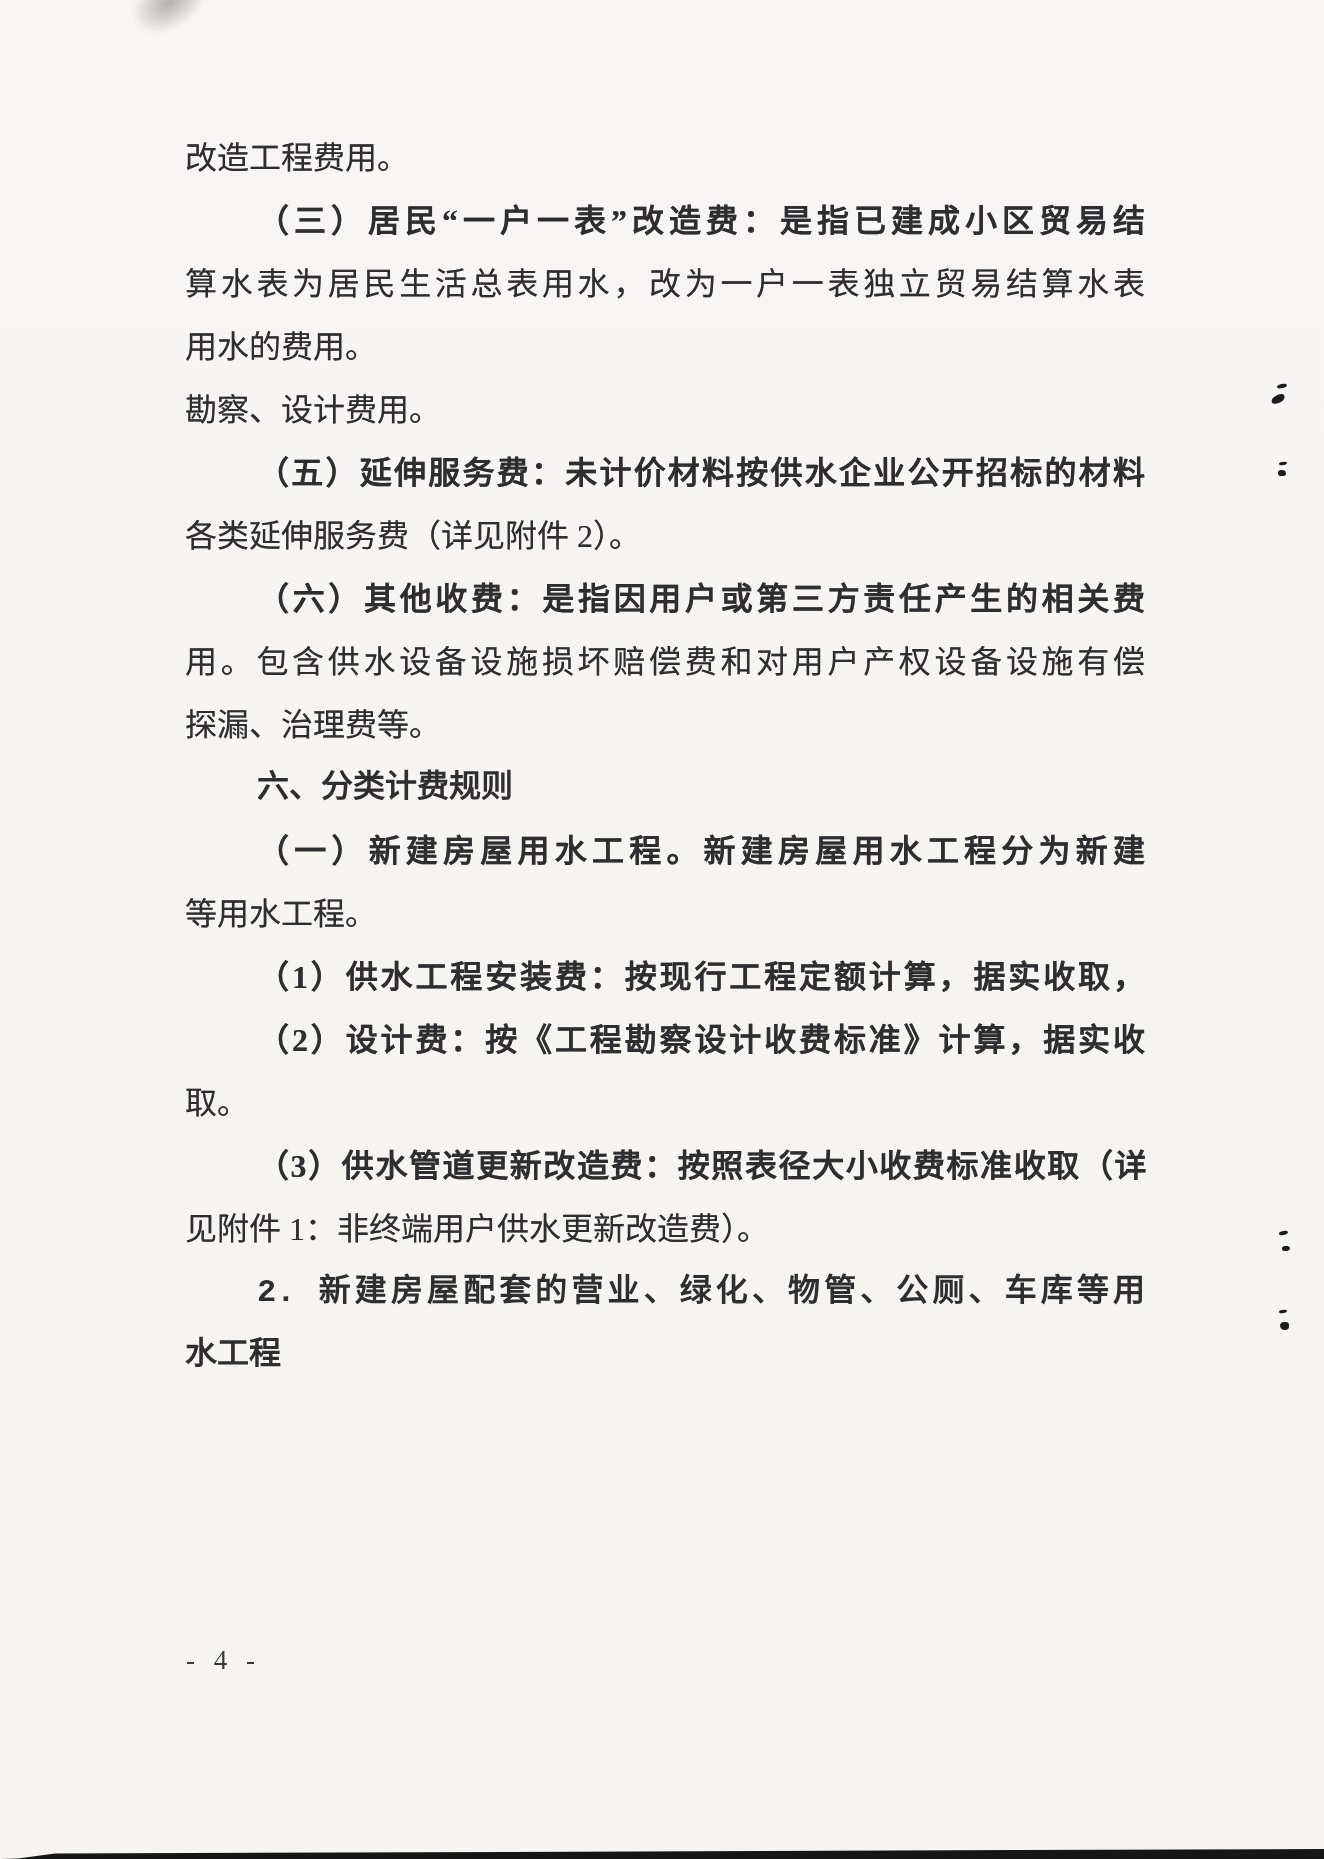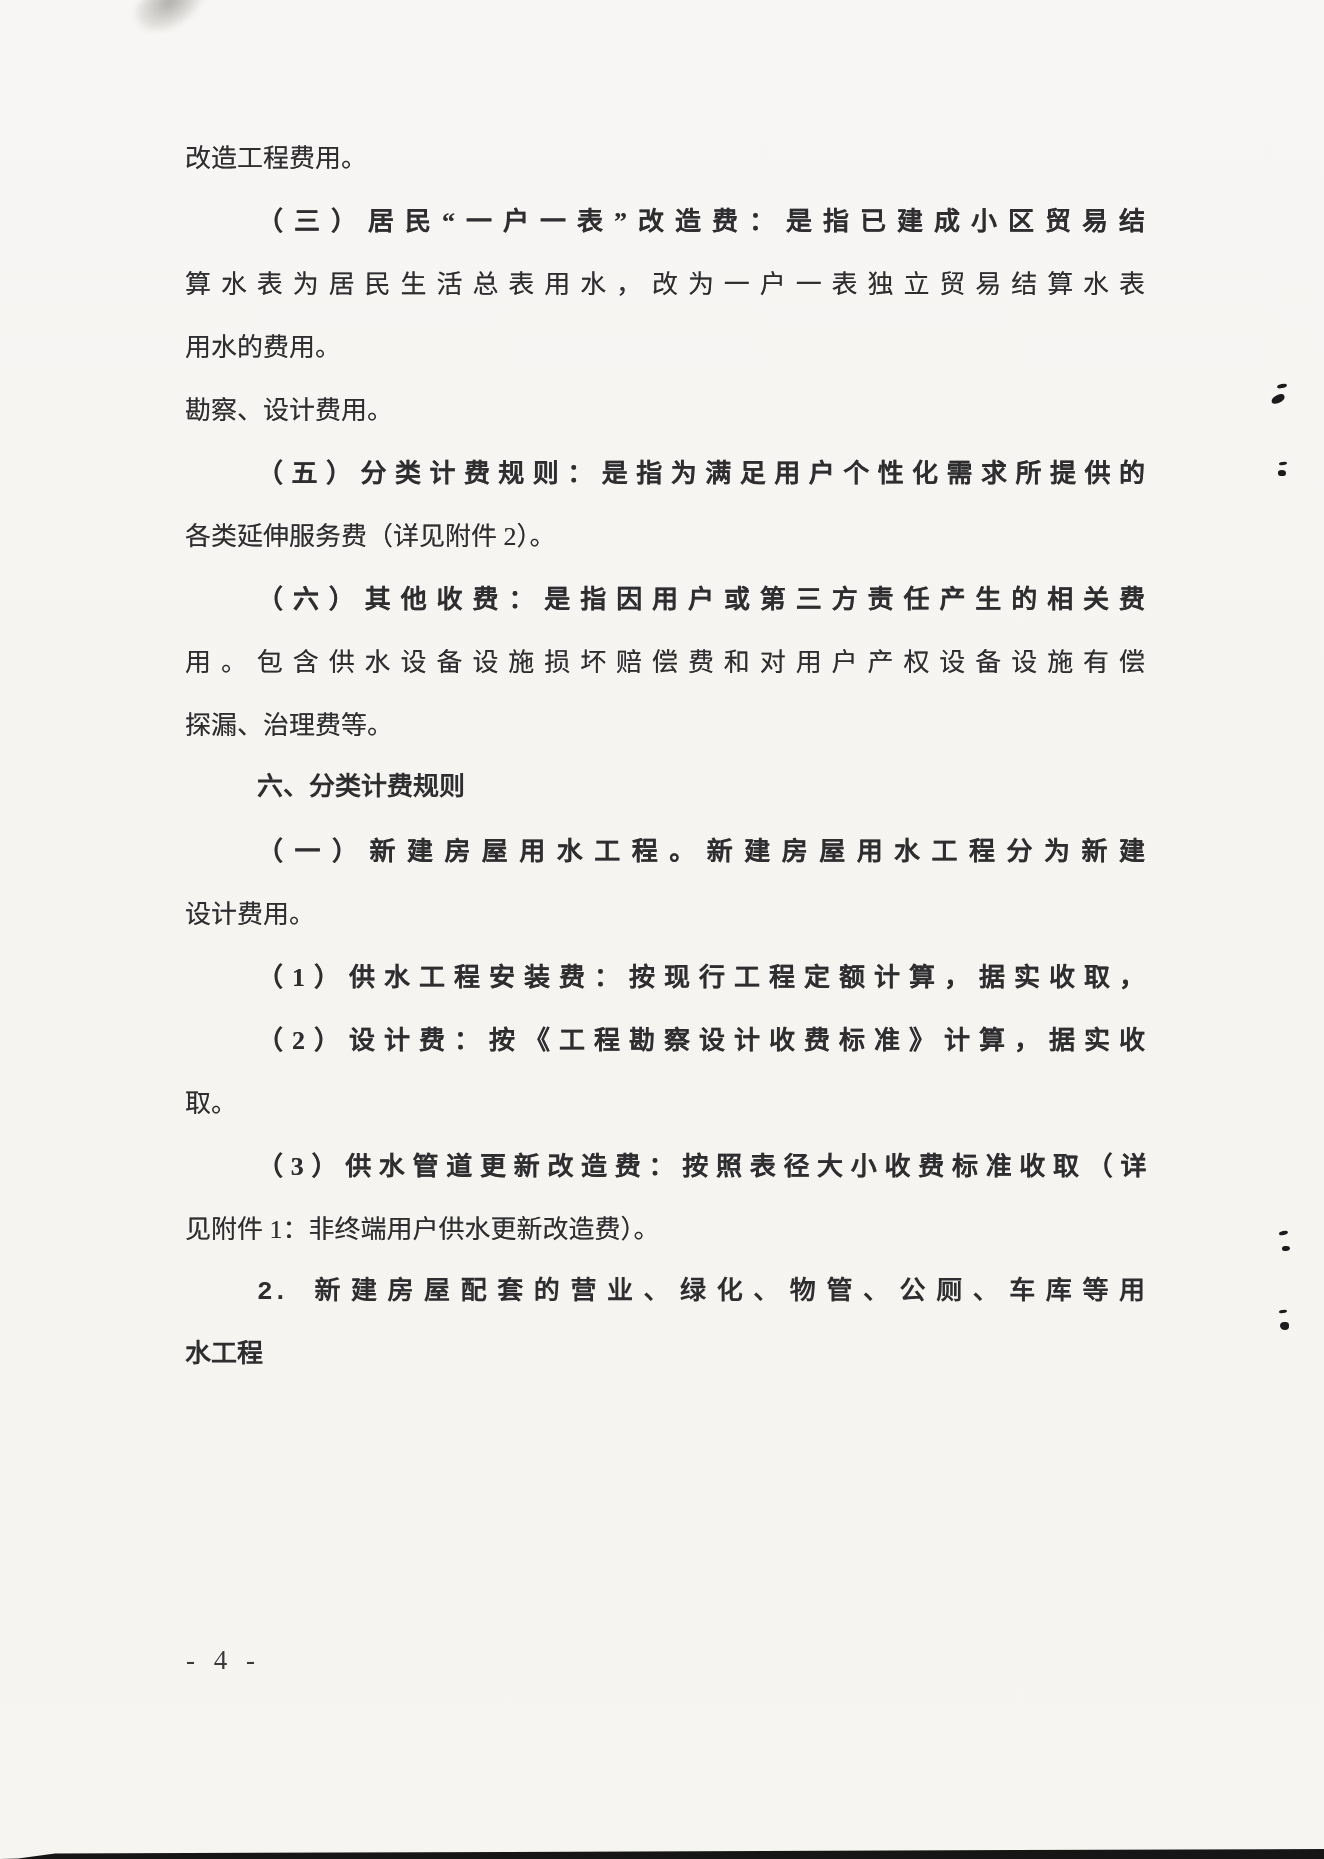--- a/index.html
+++ b/index.html
@@ -32,21 +32,21 @@
   }
   .text-block {
     position: absolute;
     left: 185px;
     top: 127px;
     width: 960px;
   }
   .line {
     height: 63px;
     line-height: 63px;
-    font-size: 26px;
+    font-size: 32px;
     white-space: nowrap;
     color: #2e2e30;
     text-shadow: 0 0 0.6px rgba(46,46,48,0.55);
   }
   .f {
     white-space: normal;
     text-align: justify;
     text-align-last: justify;
   }
   .ind { text-indent: 72px; font-weight: bold; }
@@ -87,28 +87,28 @@
 <div class="page">
 
   <div class="smudge"></div>
 
   <main class="text-block">
     <div class="line">改造工程费用。</div>
     <div class="line f ind">（三）居民“一户一表”改造费：是指已建成小区贸易结</div>
     <div class="line f">算水表为居民生活总表用水，改为一户一表独立贸易结算水表</div>
     <div class="line">用水的费用。</div>
     <div class="line">勘察、设计费用。</div>
-    <div class="line f ind">（五）分类计费规则：是指为满足用户个性化需求所提供的</div>
+    <div class="line f ind">（五）延伸服务费：未计价材料按供水企业公开招标的材料</div>
     <div class="line">各类延伸服务费（详见附件 2）。</div>
     <div class="line f ind">（六）其他收费：是指因用户或第三方责任产生的相关费</div>
     <div class="line f">用。包含供水设备设施损坏赔偿费和对用户产权设备设施有偿</div>
     <div class="line">探漏、治理费等。</div>
     <div class="line hei ind">六、分类计费规则</div>
     <div class="line f ind">（一）新建房屋用水工程。新建房屋用水工程分为新建</div>
-    <div class="line">设计费用。</div>
+    <div class="line">等用水工程。</div>
     <div class="line f ind">（1）供水工程安装费：按现行工程定额计算，据实收取，</div>
     <div class="line f ind">（2）设计费：按《工程勘察设计收费标准》计算，据实收</div>
     <div class="line">取。</div>
     <div class="line f ind tight">（3）供水管道更新改造费：按照表径大小收费标准收取（详</div>
     <div class="line">见附件 1：非终端用户供水更新改造费）。</div>
     <div class="line f hei ind">2. 新建房屋配套的营业、绿化、物管、公厕、车库等用</div>
     <div class="line hei">水工程</div>
   </main>
 
   <div class="footer">- 4 -</div>

